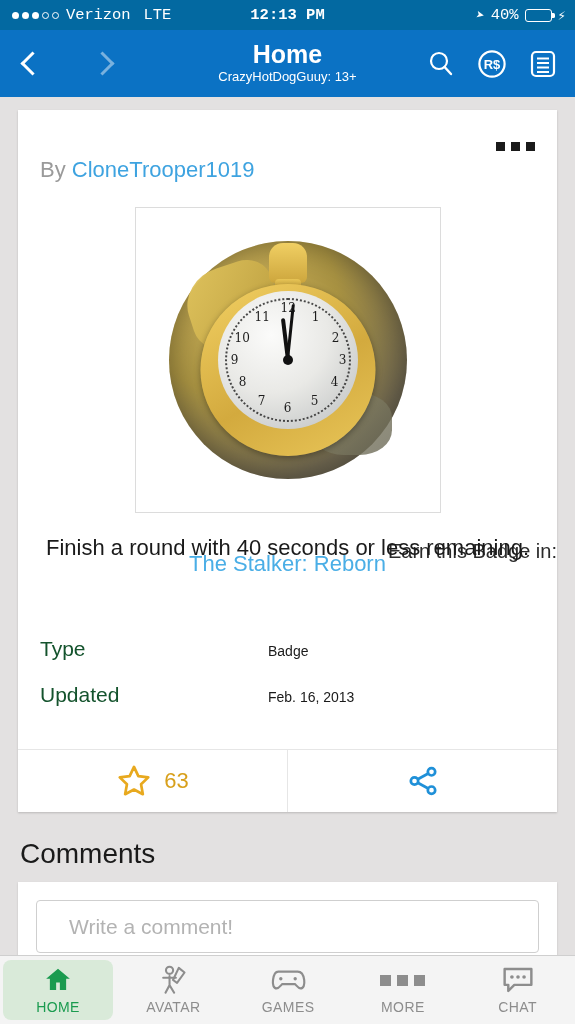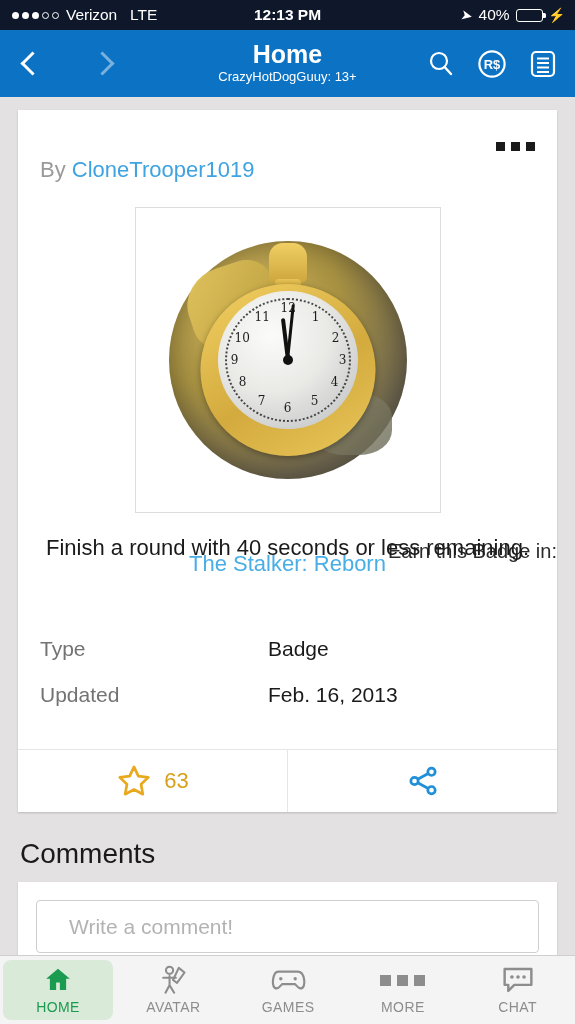--- a/index.html
+++ b/index.html
@@ -6,23 +6,24 @@
   html, body { width:575px; height:1024px; }
   body {
     font-family:"Liberation Sans", sans-serif;
     background:#e3e1e1;
     overflow:hidden;
     position:relative;
   }
 
   
   .statusbar {
-    height:30px; background:#0f172a; color:#fff;
+    height:30px; background:#0369a1; color:#fff;
     display:flex; align-items:center; position:relative;
     font-size:15px;
+    font-family:Liberation Mono, monospace;
   }
   .sb-left { display:flex; align-items:center; padding-left:12px; gap:7px; }
   .dots { display:flex; gap:3px; align-items:center; }
   .dot { width:7px; height:7px; border-radius:50%; background:#fff; }
   .dot.hollow { background:transparent; border:1.3px solid #fff; width:7px; height:7px; }
   .carrier { font-size:15.5px; letter-spacing:-.1px; }
   .lte { font-size:15.5px; margin-left:6px; }
   .sb-time {
     position:absolute; left:0; right:0; text-align:center;
     font-weight:bold; font-size:15.5px; pointer-events:none;
@@ -154,22 +155,22 @@
     font-size:22px; color:#4aaee6;
   }
   .desc-text {
     position:absolute; left:14px; right:14px; top:16px; text-align:center;
     font-size:22px; color:#1a1a1a; white-space:nowrap;
   }
 
   
   .rows { padding:0 22px 20px 22px; }
   .row { display:flex; align-items:baseline; height:46px; }
-  .row .label { width:228px; font-size:21px; color:#737373; }
-  .row .value { font-size:21px; color:#1a1a1a; }
+  .row .label { width:228px; font-size:21px; color:#14532d; }
+  .row .value { font-size:14px; color:#1a1a1a; }
 
   
   .actions { display:flex; border-top:1px solid #e6e6e6; height:63px; }
   .action { flex:1; display:flex; align-items:center; justify-content:center; gap:12px; }
   .action + .action { border-left:1px solid #e6e6e6; }
   .fav-count { font-size:22px; color:#d8a01c; }
 
   
   .comments-title { font-size:28px; color:#1a1a1a; margin:26px 0 0 20px; }
   .comment-card { background:#fff; margin:12px 18px 0 18px; padding:18px 18px 0 18px;

